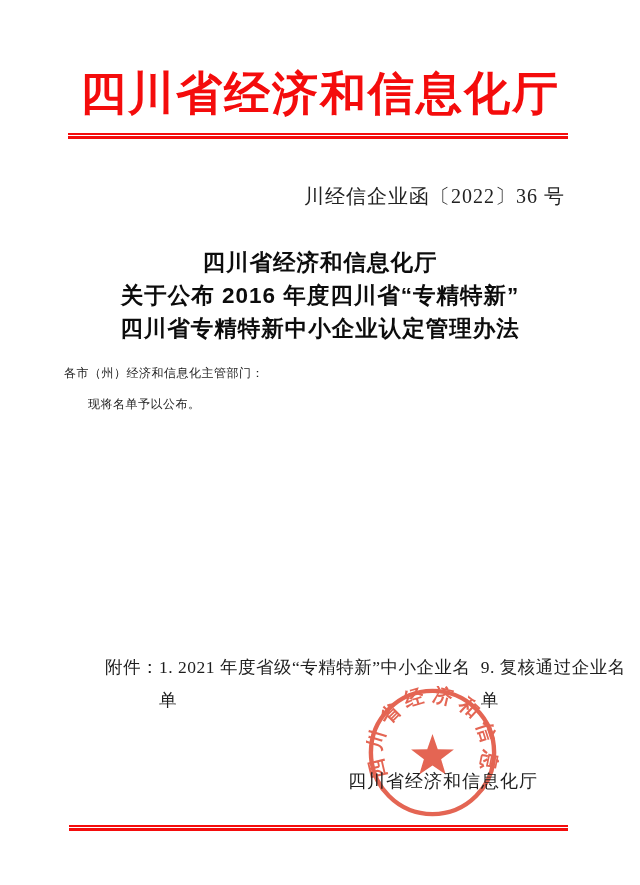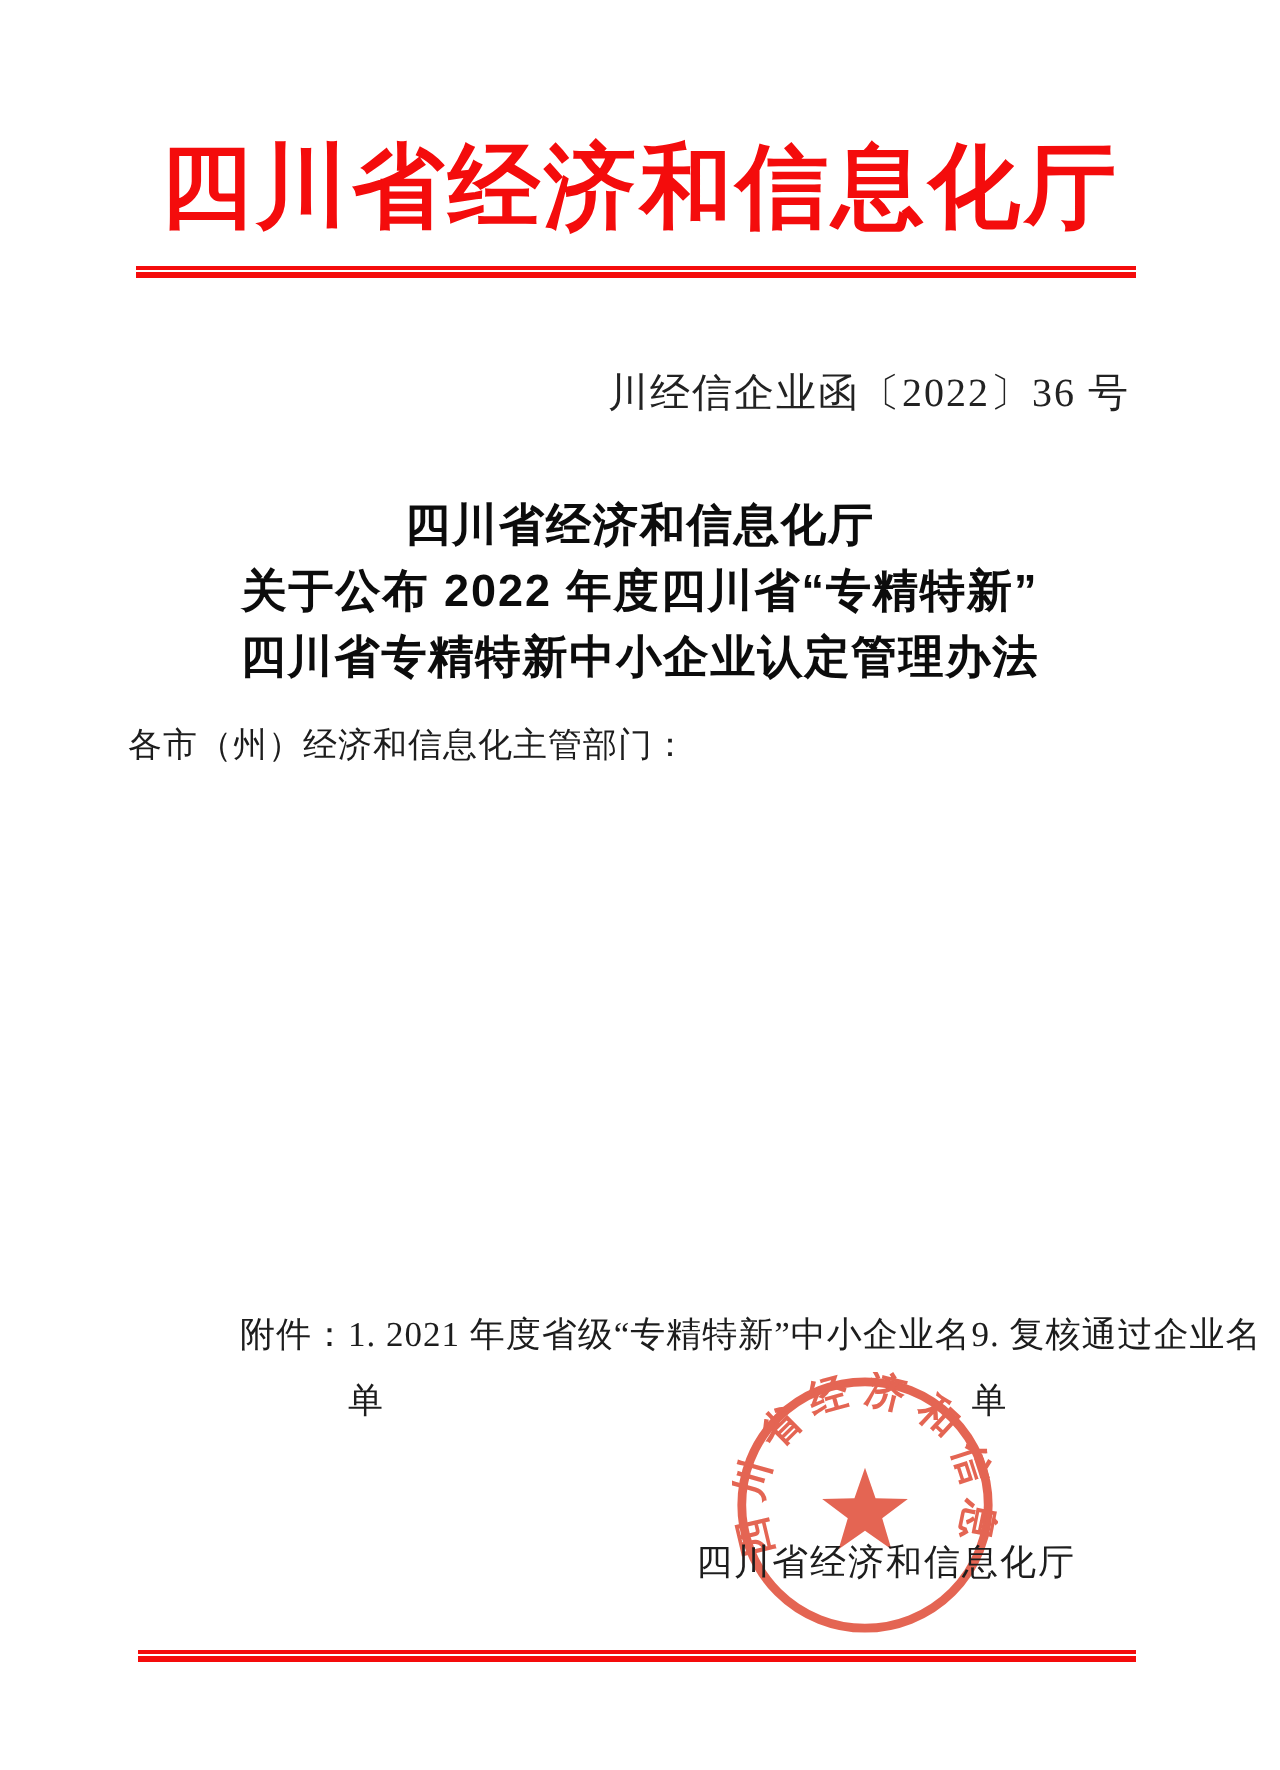--- a/index.html
+++ b/index.html
@@ -58,32 +58,32 @@
     line-height: 33px;
     color: #0c0c0c;
     letter-spacing: 1px;
   }
 
   
   .body-text {
     position: absolute;
     top: 358px; left: 64px;
     width: 516px;
-    font-size: 17px;
+    font-size: 12px;
     line-height: 30.7px;
     text-align: justify;
     color: #1d1d1d;
     letter-spacing: 0.5px;
   }
   .body-text p.indent { text-indent: 2em; }
 
   
   .attachments {
     position: absolute;
-    top: 651px; left: 120px;
+    top: 651px; left: 105px;
     display: flex;
     font-size: 17.5px;
     line-height: 33px;
     color: #1d1d1d;
     letter-spacing: 0.5px;
   }
   .attachments .att-label { white-space: nowrap; }
   .attachments .att-items { display: flex; flex-direction: row; }
 
   
@@ -128,26 +128,27 @@
 
 <div class="page">
 
   <div class="masthead">四川省经济和信息化厅</div>
   <div class="masthead-rule"></div>
 
   <div class="doc-number">川经信企业函〔2022〕36 号</div>
 
   <div class="notice-title">
     <div>四川省经济和信息化厅</div>
-    <div>关于公布 2022 年度四川省“专精特新”</div>
+    <div>关于公布 2016 年度四川省“专精特新”</div>
     <div>四川省专精特新中小企业认定管理办法</div>
   </div>
 
   <div class="body-text">
     <p>各市（州）经济和信息化主管部门：</p>
+    <p class="indent">现将名单予以公布。</p>
   </div>
 
   <div class="attachments">
     <span class="att-label">附件：</span>
     <span class="att-items">
       <span>1. 2021 年度省级“专精特新”中小企业名单</span>
       <span>9. 复核通过企业名单</span>
     </span>
   </div>
 

